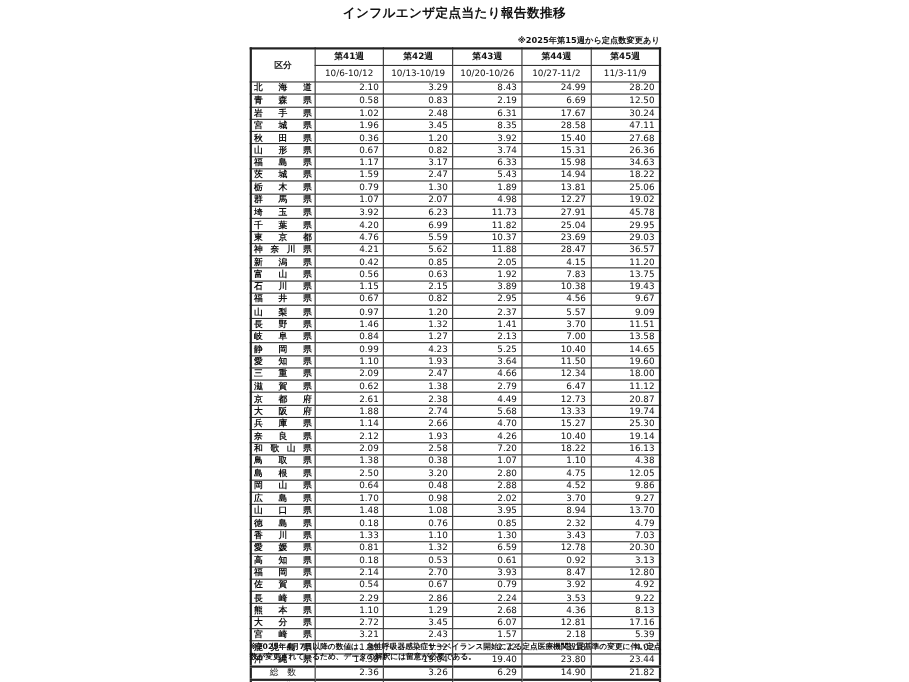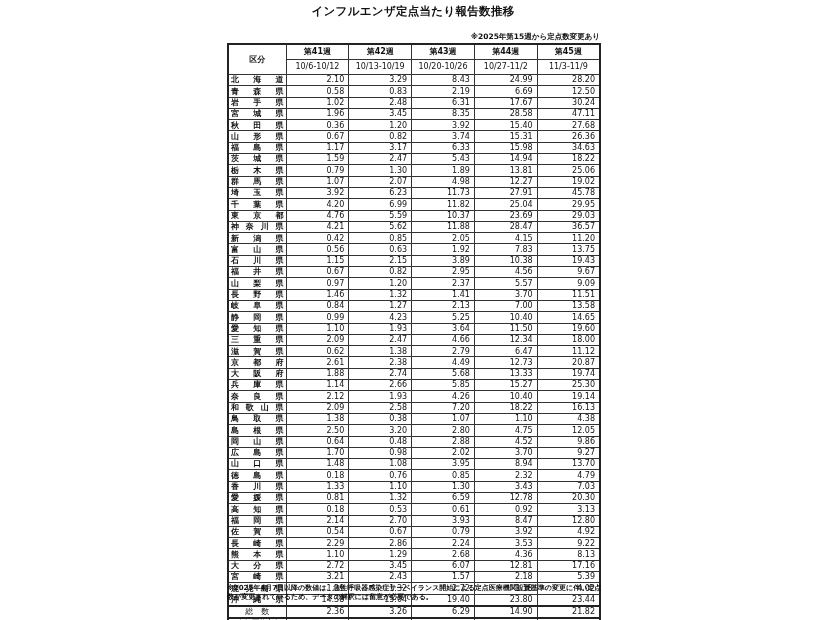--- a/index.html
+++ b/index.html
@@ -441,21 +441,21 @@
       <tr>
         <td class="pref">
           <div class="pref-inner">
             <span>兵</span>
             <span>庫</span>
             <span>県</span>
           </div>
         </td>
         <td class="num">1.14</td>
         <td class="num">2.66</td>
-        <td class="num">5.85</td>
+        <td class="num">4.70</td>
         <td class="num">15.27</td>
         <td class="num">25.30</td>
       </tr>
       <tr>
         <td class="pref">
           <div class="pref-inner">
             <span>奈</span>
             <span>良</span>
             <span>県</span>
           </div>

